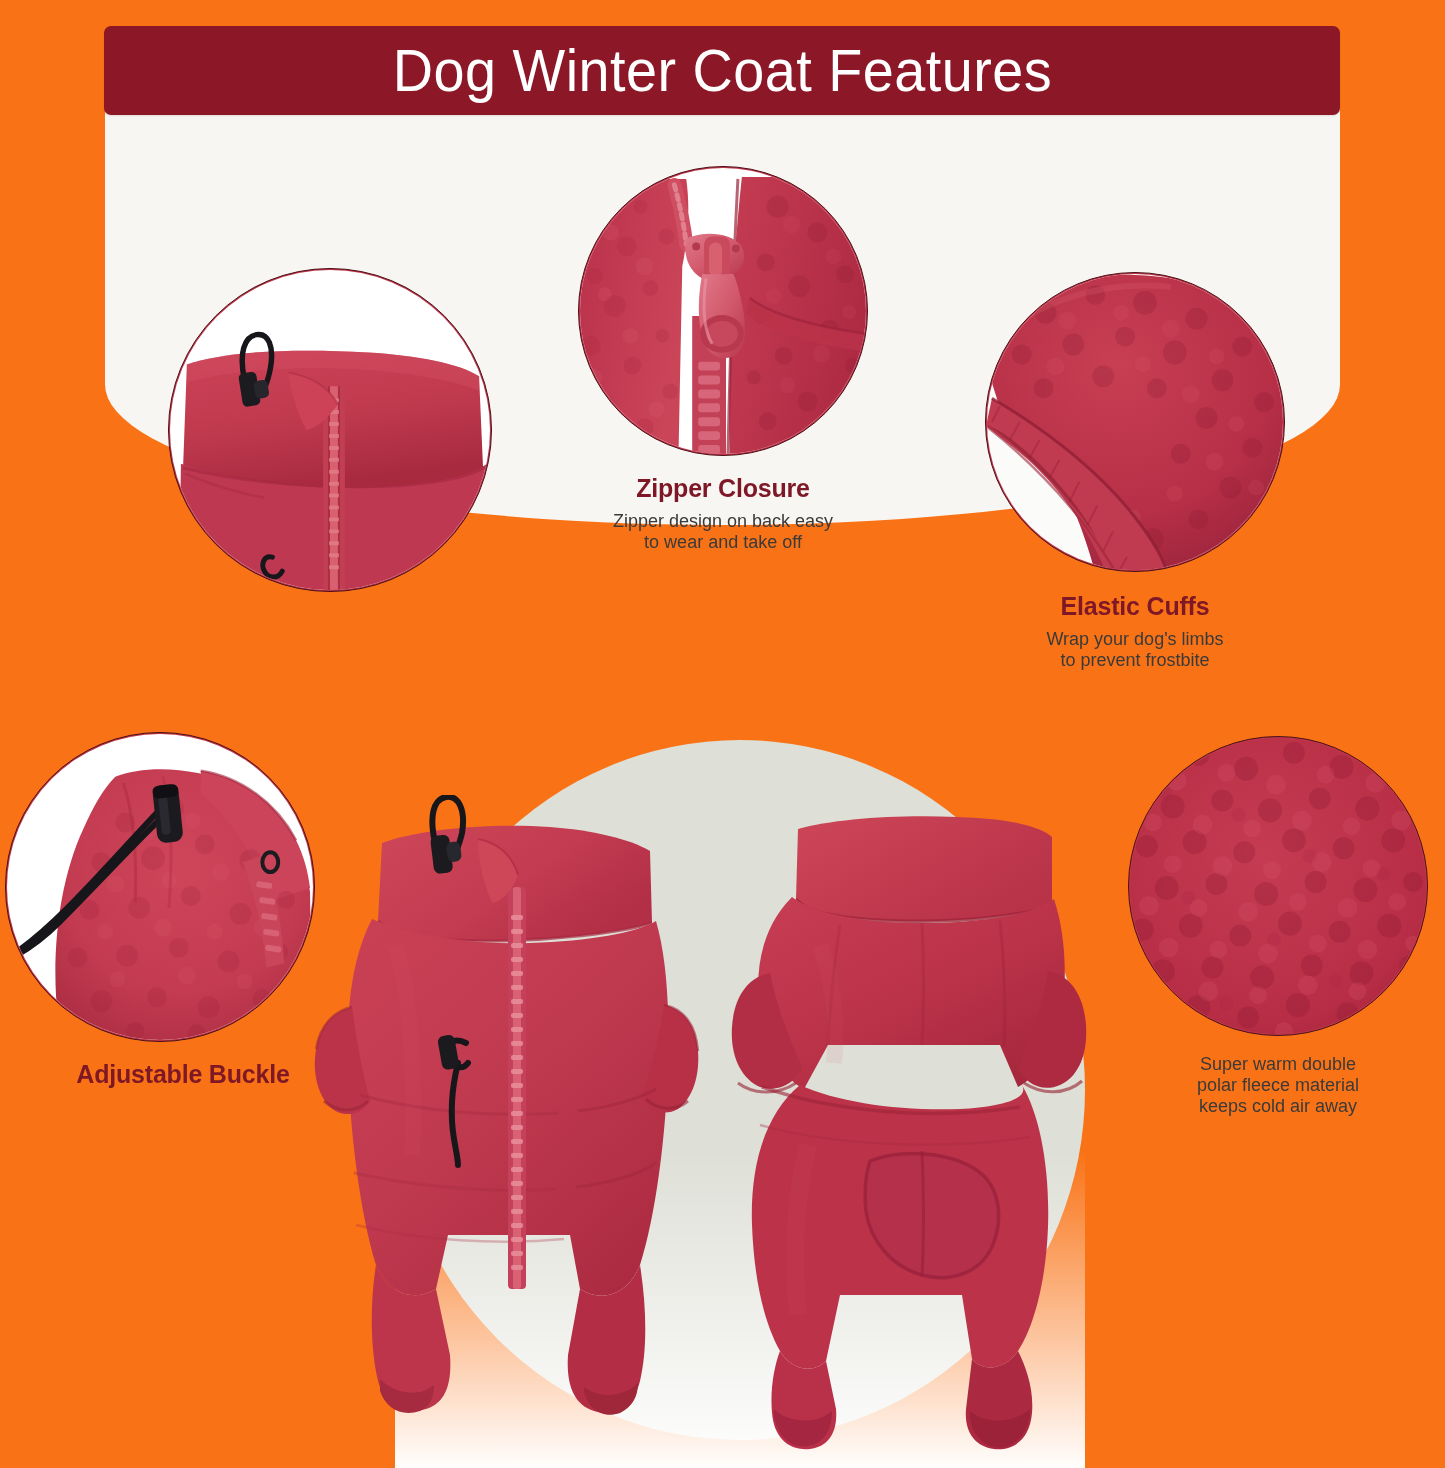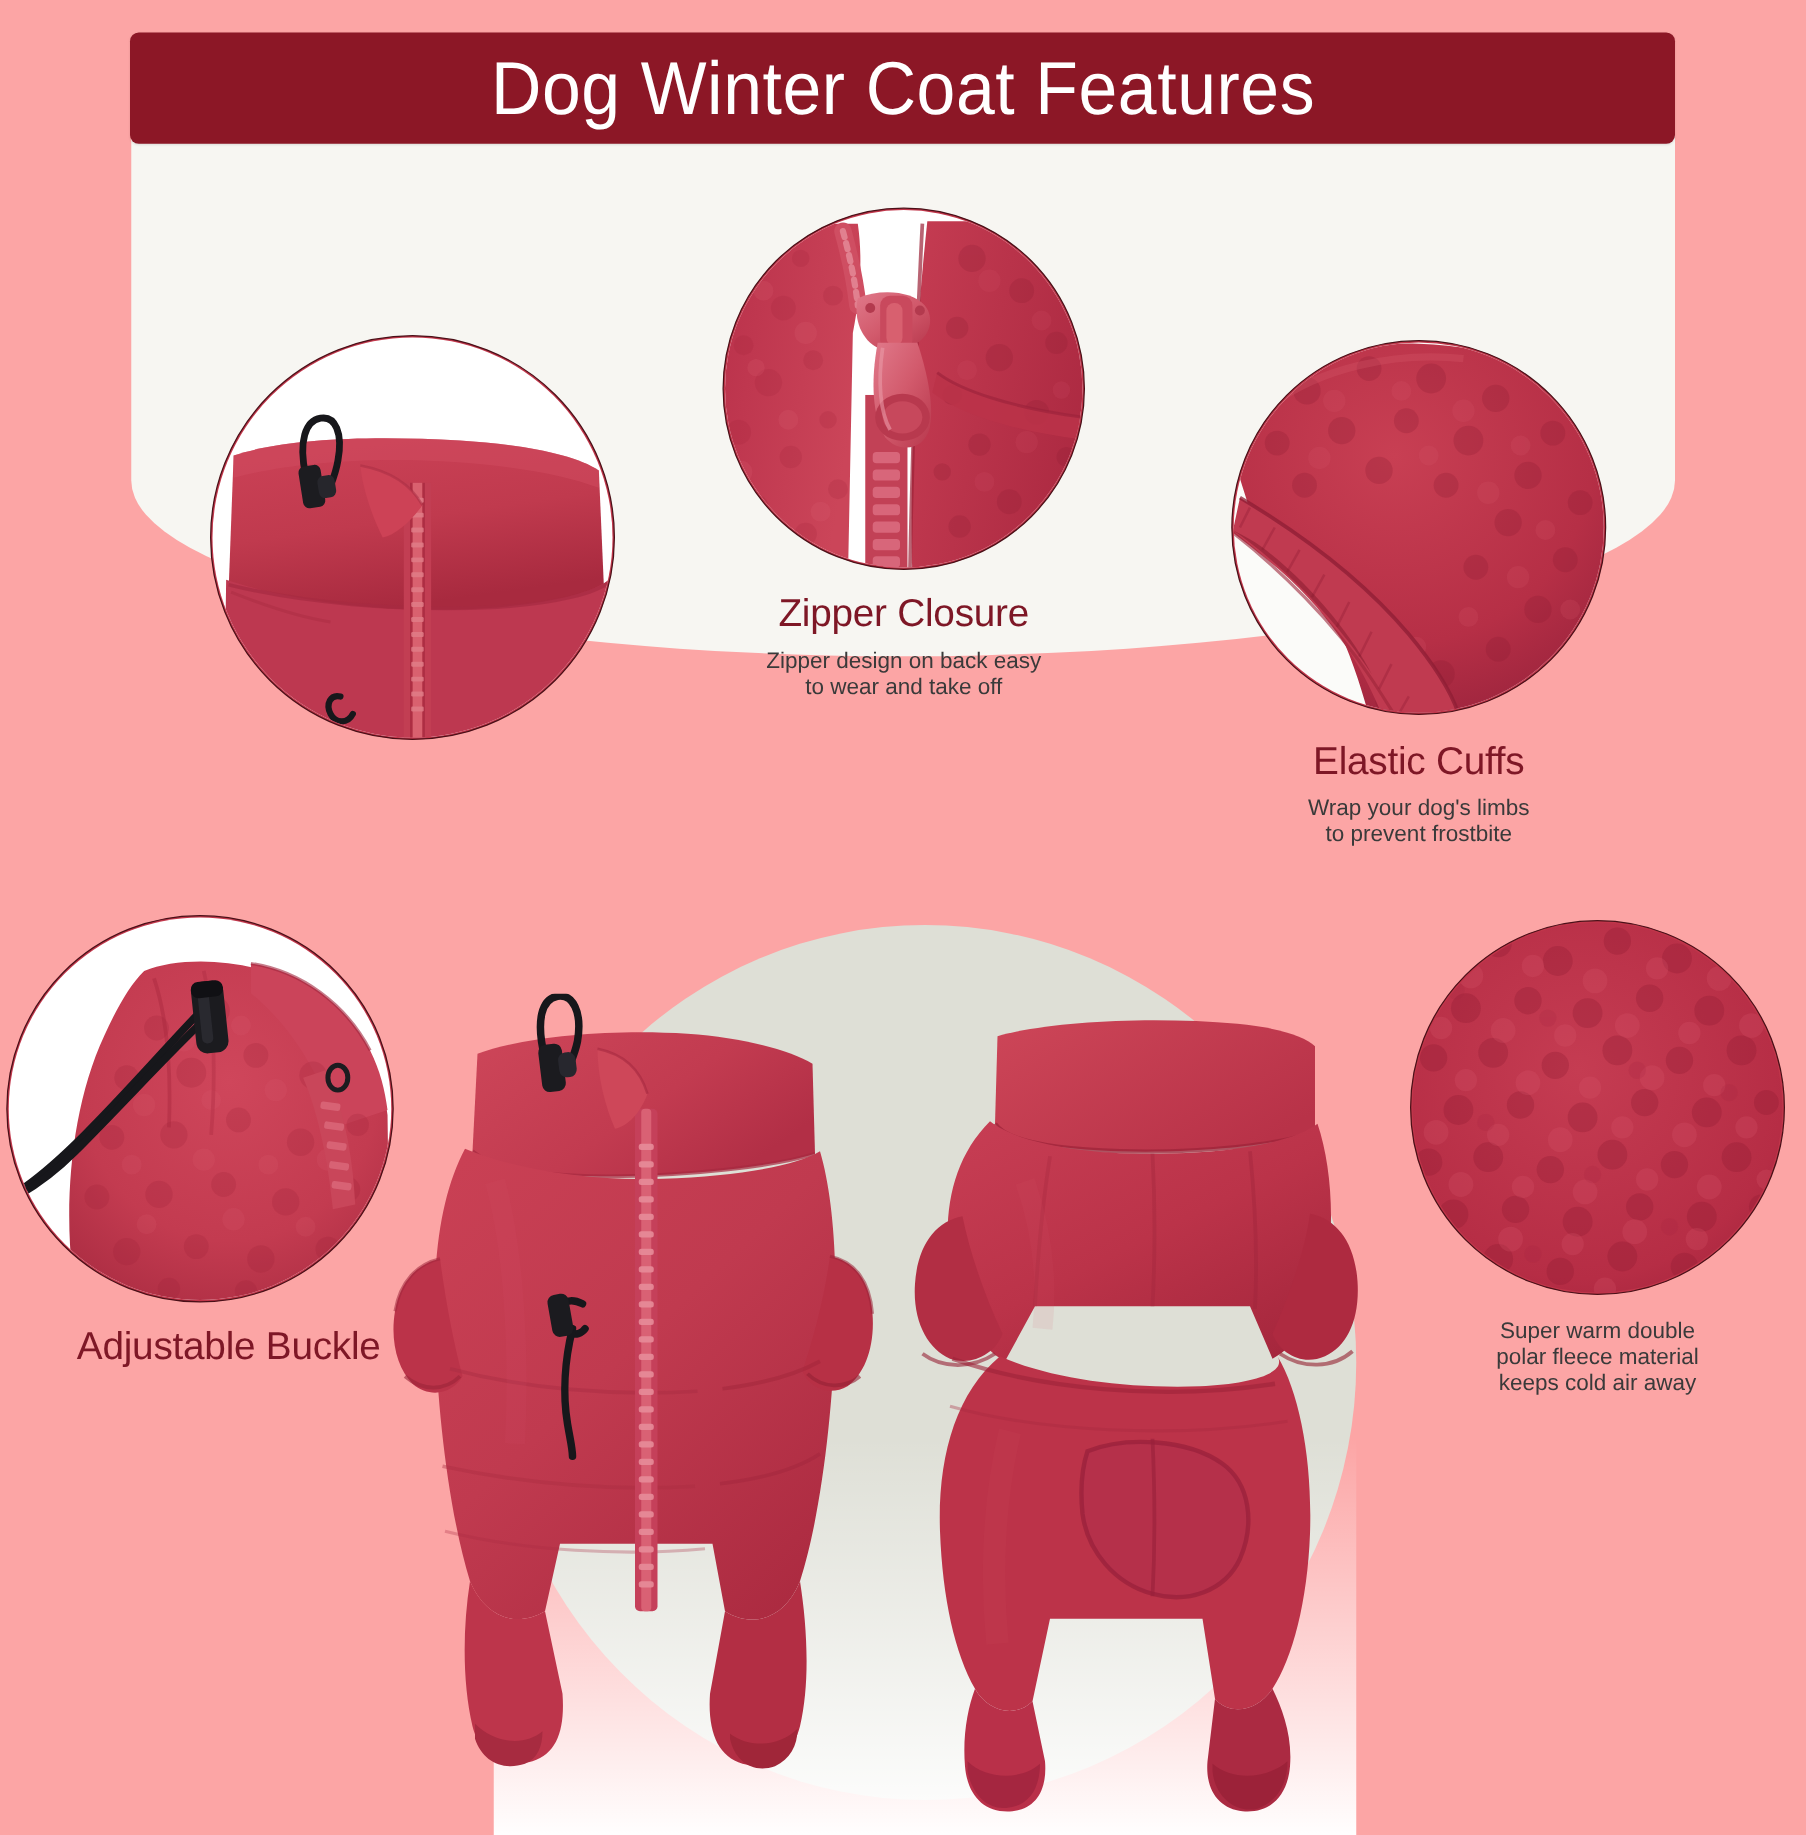--- a/index.html
+++ b/index.html
@@ -9,21 +9,21 @@
     height: 1468px;
     background: #ffffff;
     font-family: "Liberation Sans", sans-serif;
     overflow: hidden;
   }
 
   #page {
     position: relative;
     width: 1445px;
     height: 1468px;
-    background: #fca5a5;
+    background: #f97316;
     overflow: hidden;
   }
 
   
   .bg-top-panel {
     position: absolute;
     left: 105px;
     top: 95px;
     width: 1235px;
     height: 430px;
@@ -75,22 +75,22 @@
     font-family: "Liberation Sans", sans-serif;
     transform: scaleX(0.93);
     white-space: nowrap;
   }
 
   
   .feature { position: absolute; z-index: 4; }
   .feature-caption { text-align: center; }
   .feature-title {
     color: #7e1726;
-    font-weight: normal;
-    font-size: 31px;
+    font-weight: bold;
+    font-size: 25px;
     line-height: 1.12;
     letter-spacing: -0.2px;
     white-space: nowrap;
   }
   .feature-desc {
     color: #3a3a3a;
     font-size: 18px;
     line-height: 1.16;
     margin-top: 9px;
     white-space: pre-line;

